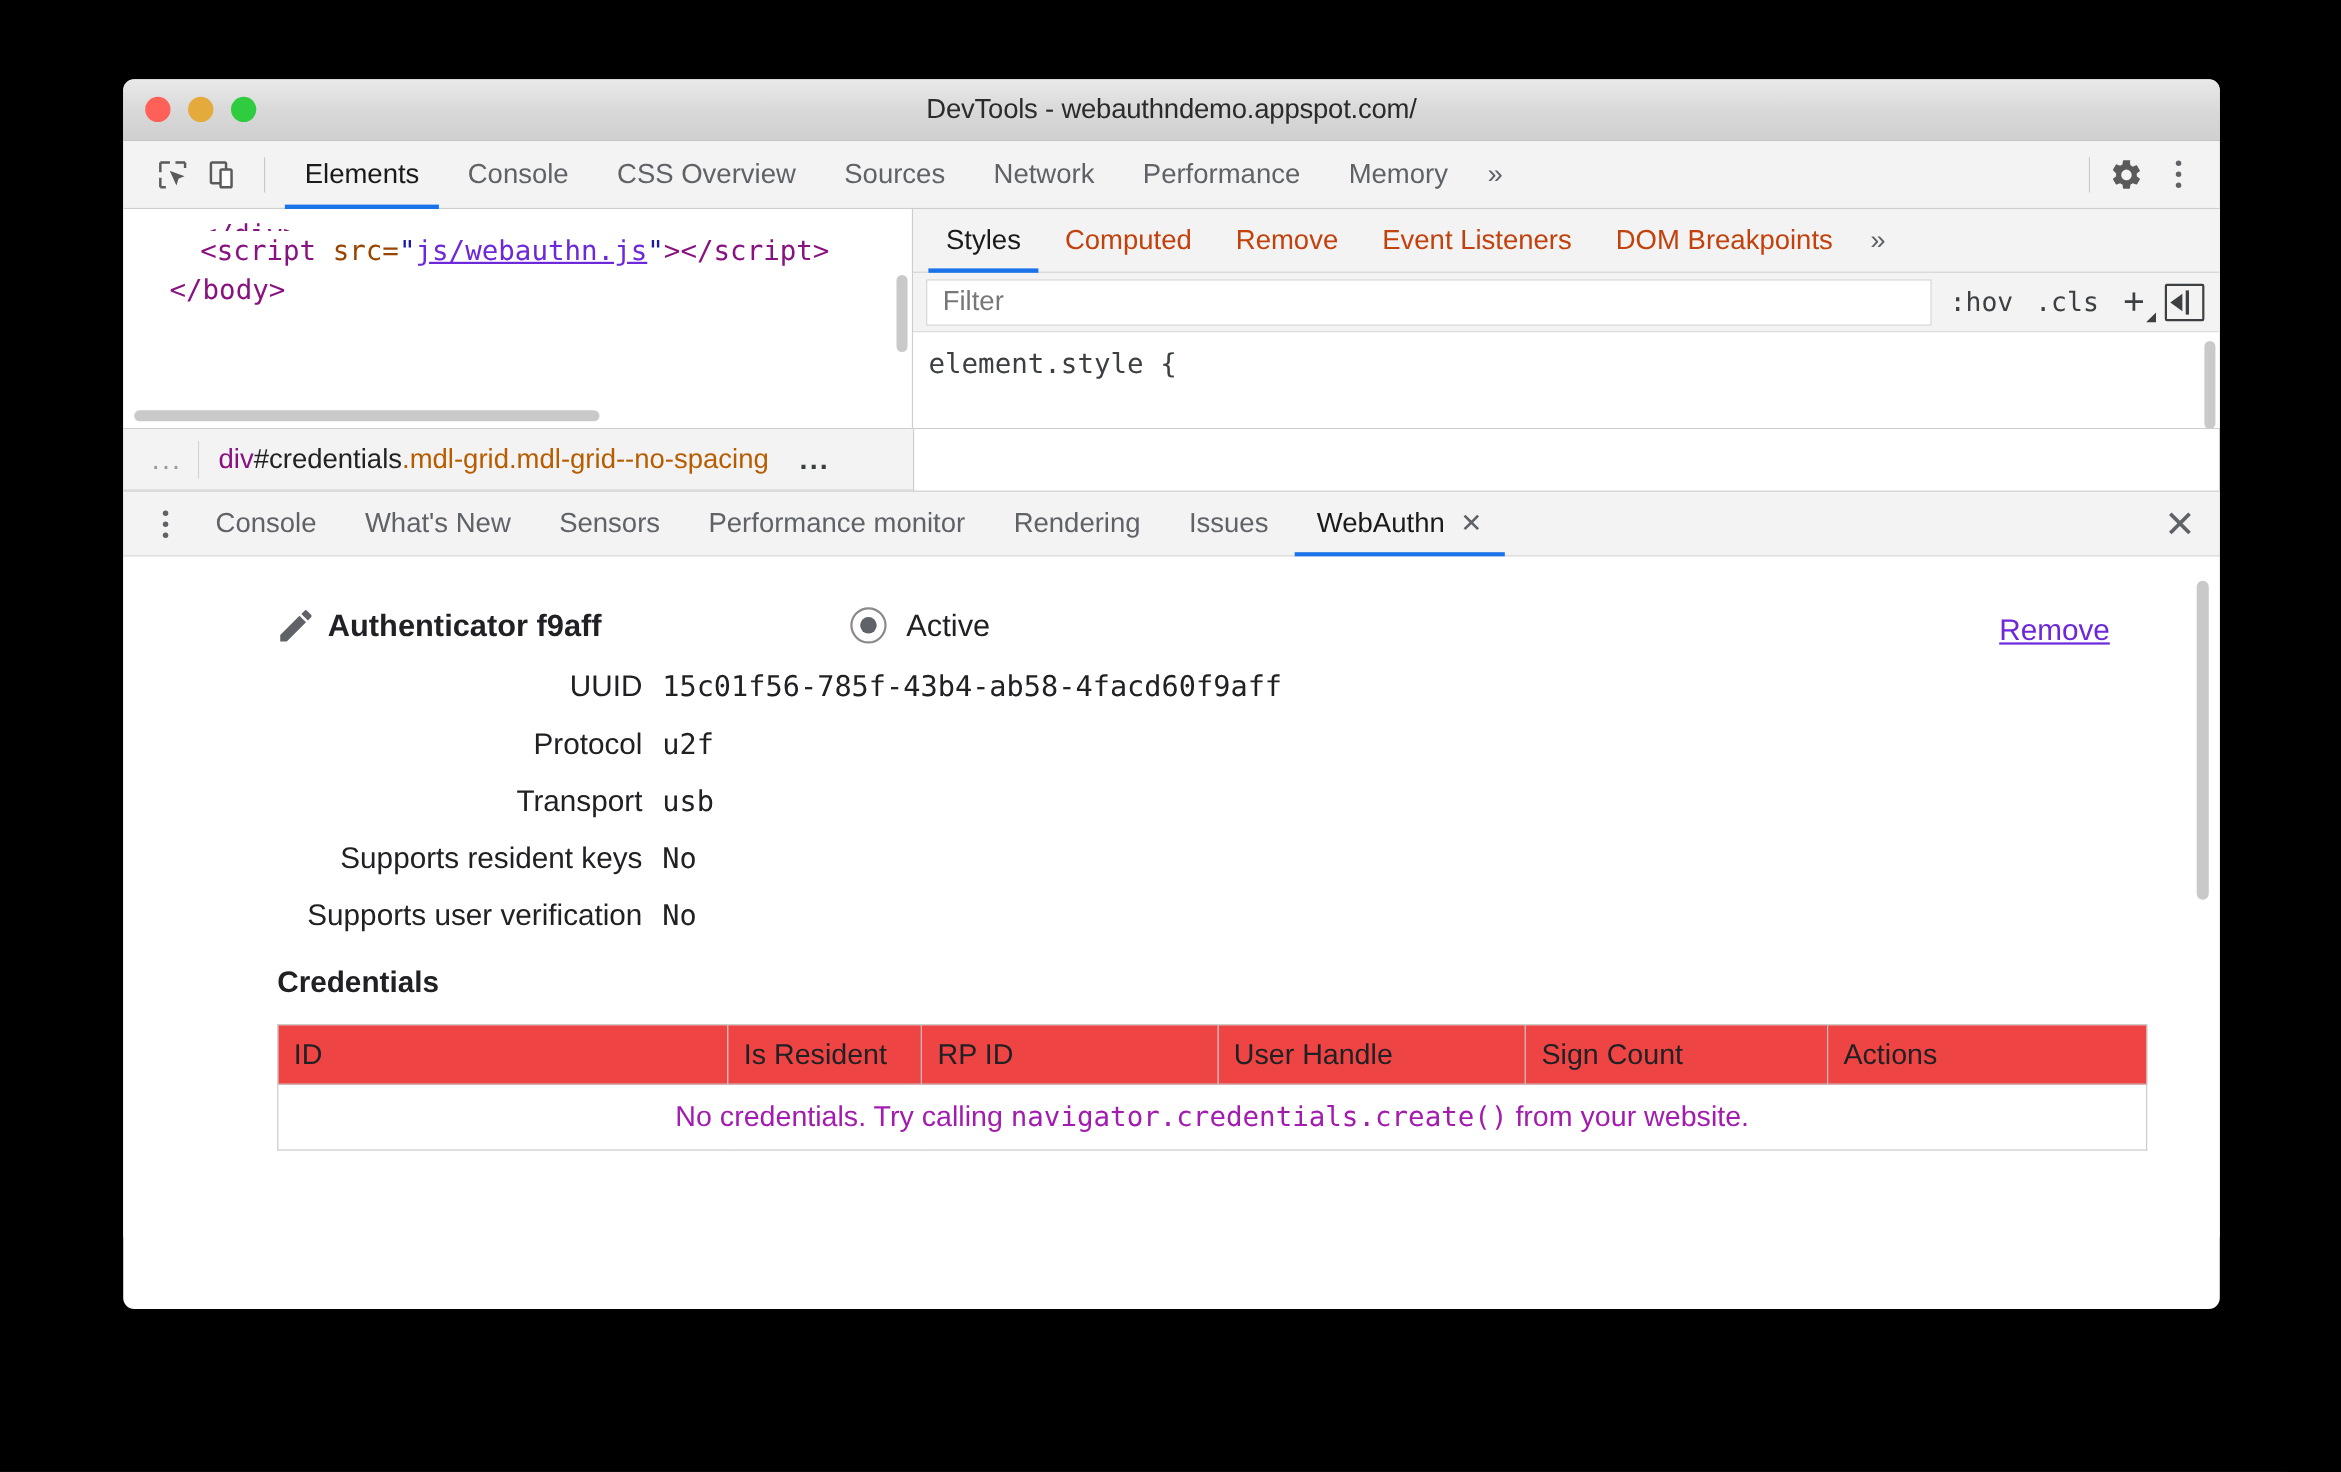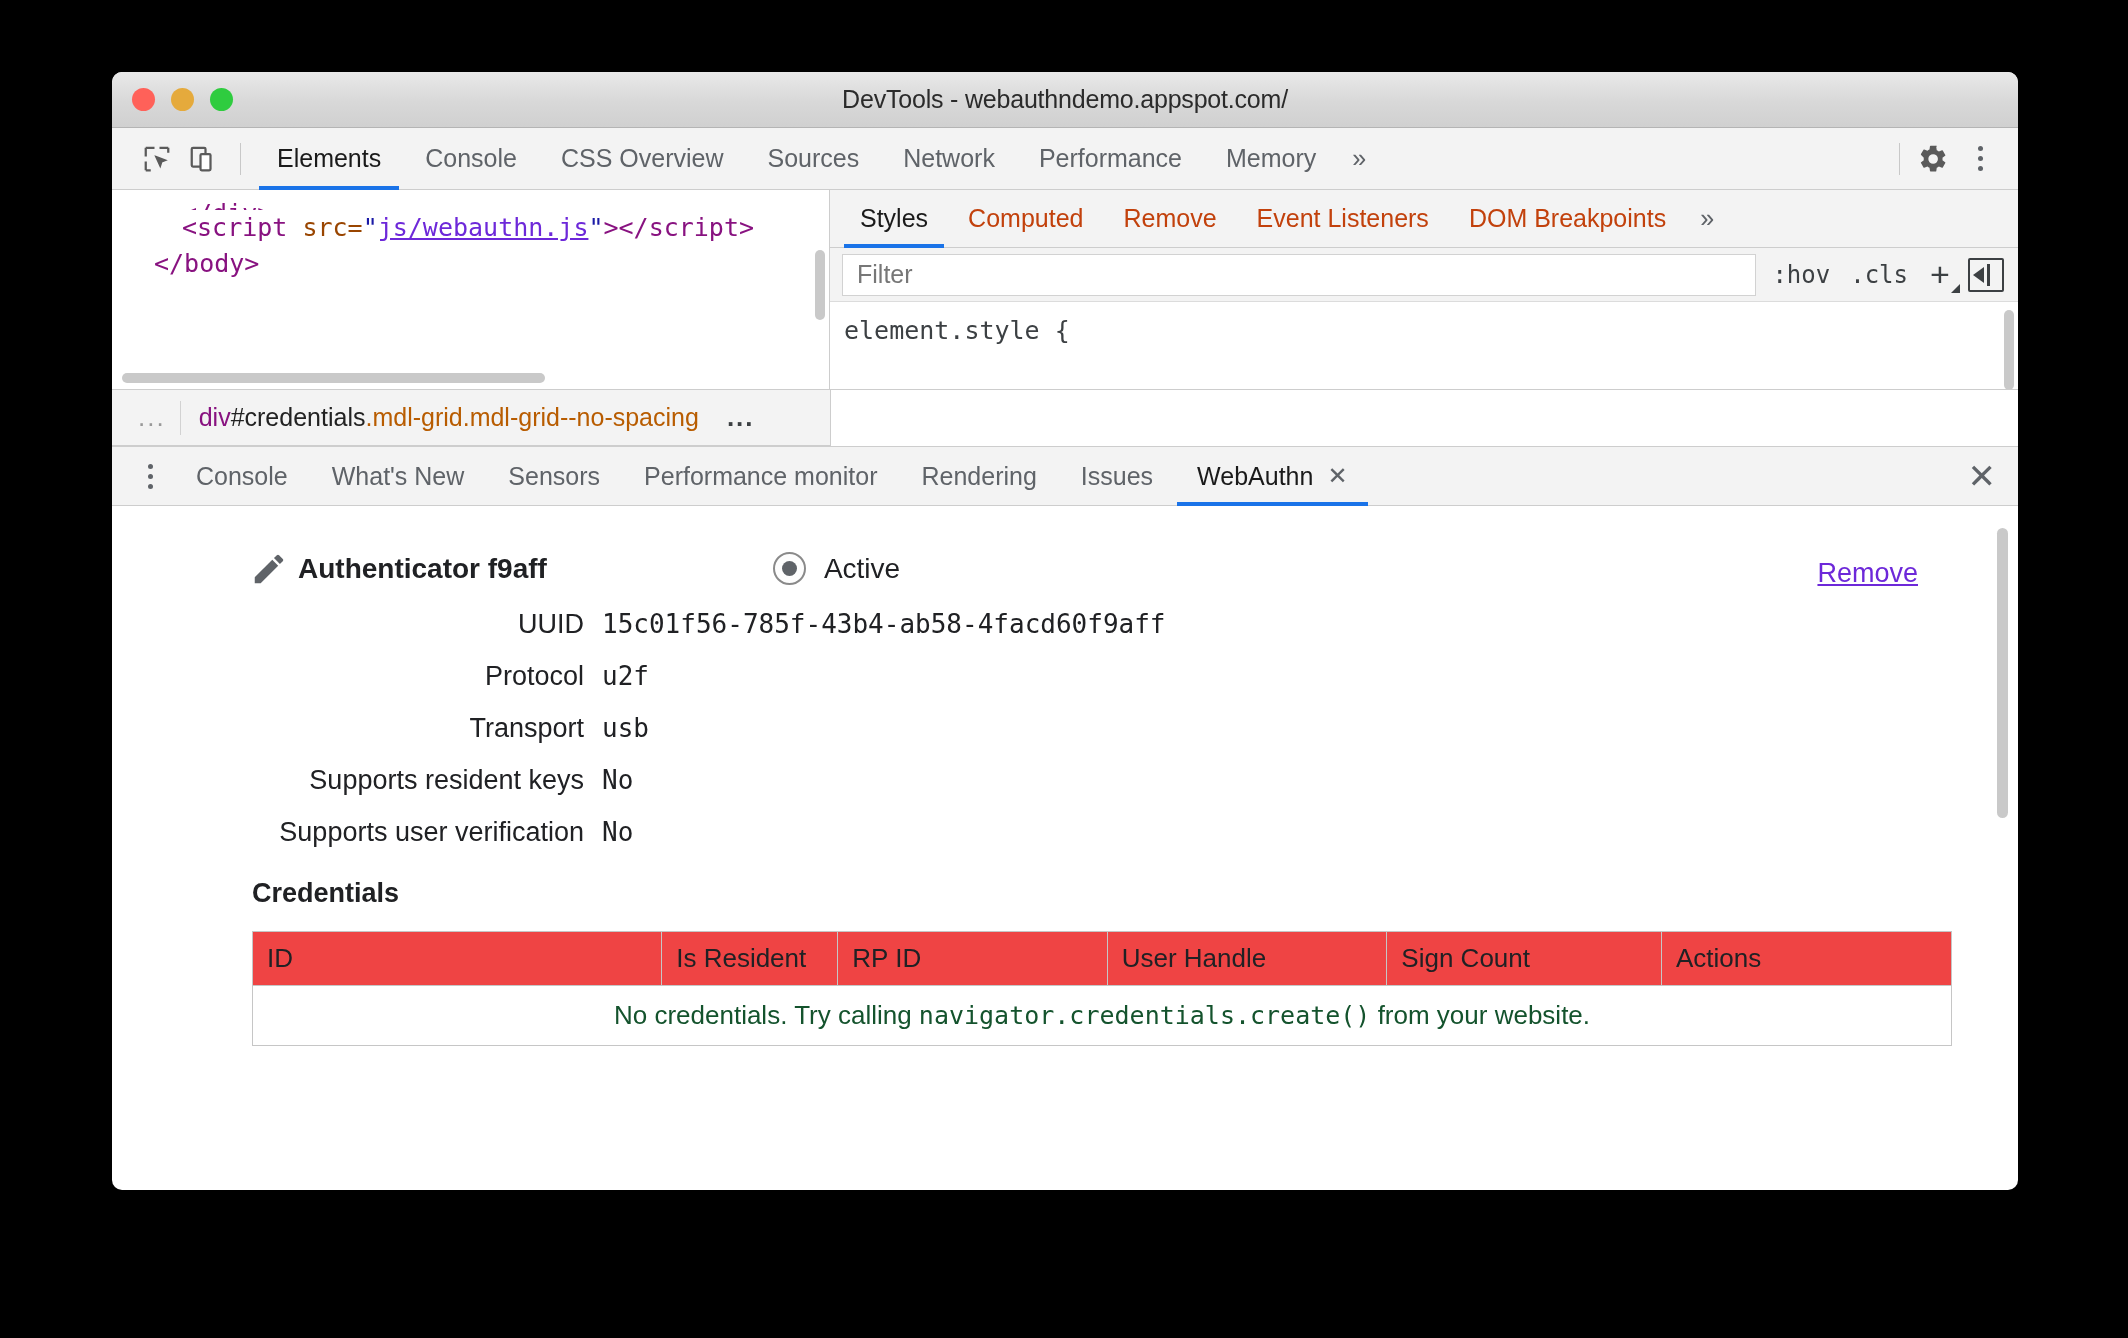--- a/index.html
+++ b/index.html
@@ -298,21 +298,21 @@
     background: #ef4444;
     border: 1px solid #c6c6c6;
     text-align: left;
     font-weight: normal;
     font-size: 26px; color: #202124;
     padding: 11px 14px;
   }
   #cred-table td {
     border: 1px solid #c6c6c6;
     border-top: none;
-    font-size: 26px; color: #14532d;
+    font-size: 26px; color: #a21caf;
     padding: 14px;
     text-align: center;
   }
   #cred-table td code {
     font-family: "DejaVu Sans Mono", monospace;
     font-size: 25px;
   }
   #panel-vscroll {
     position: absolute; right: 10px; top: 22px;
     width: 11px; height: 290px; background: #c9c9c9; border-radius: 6px;

